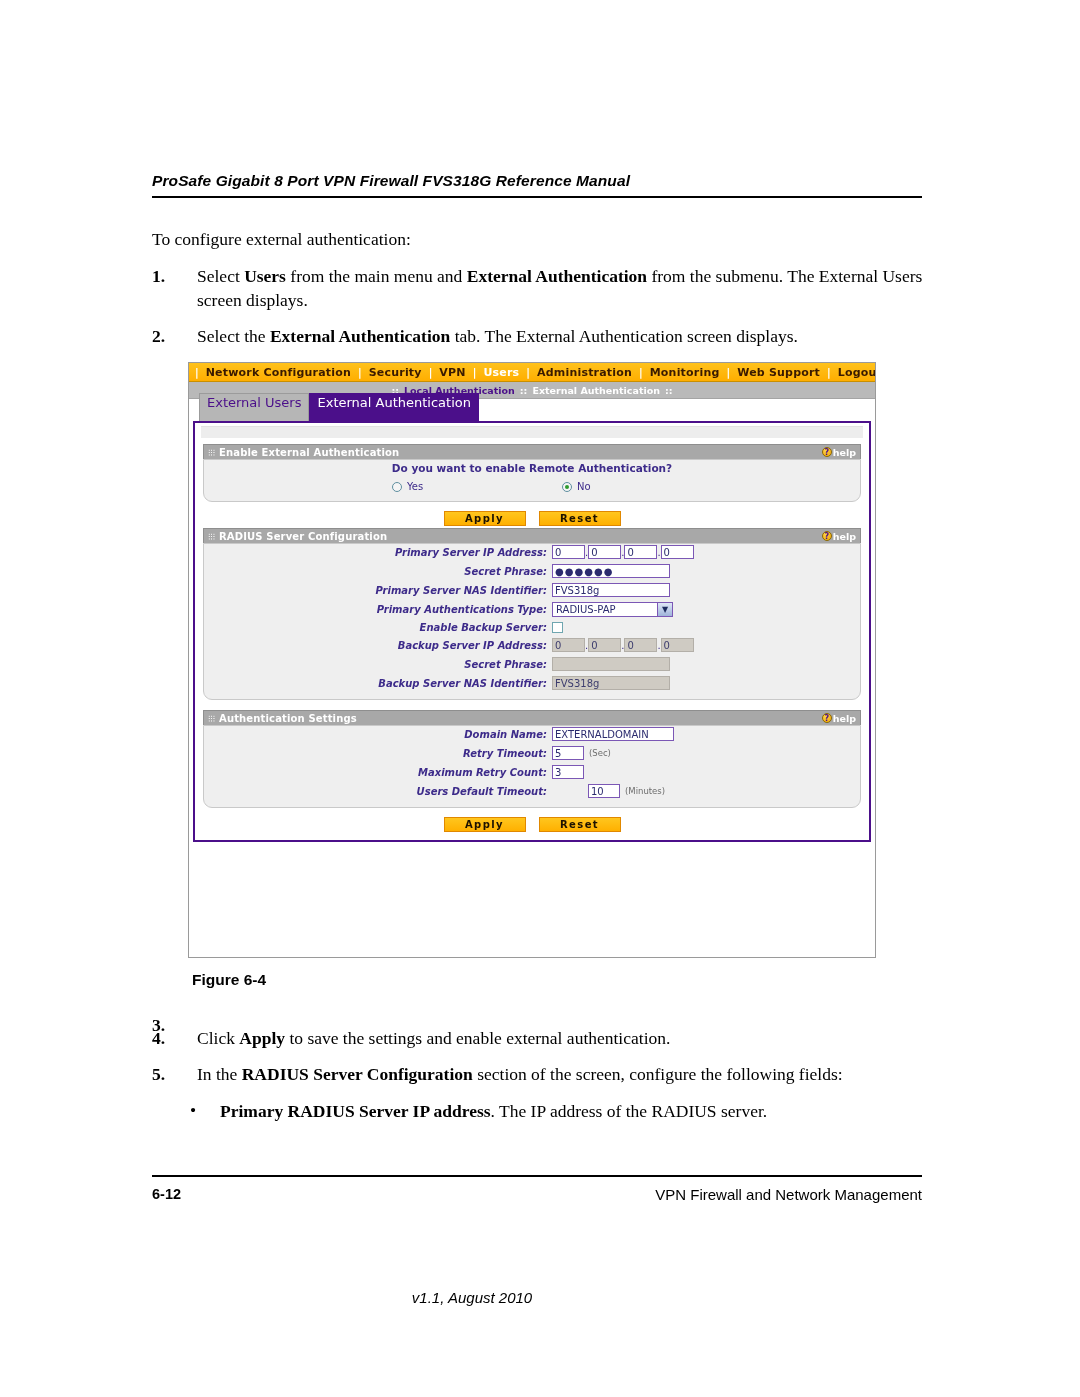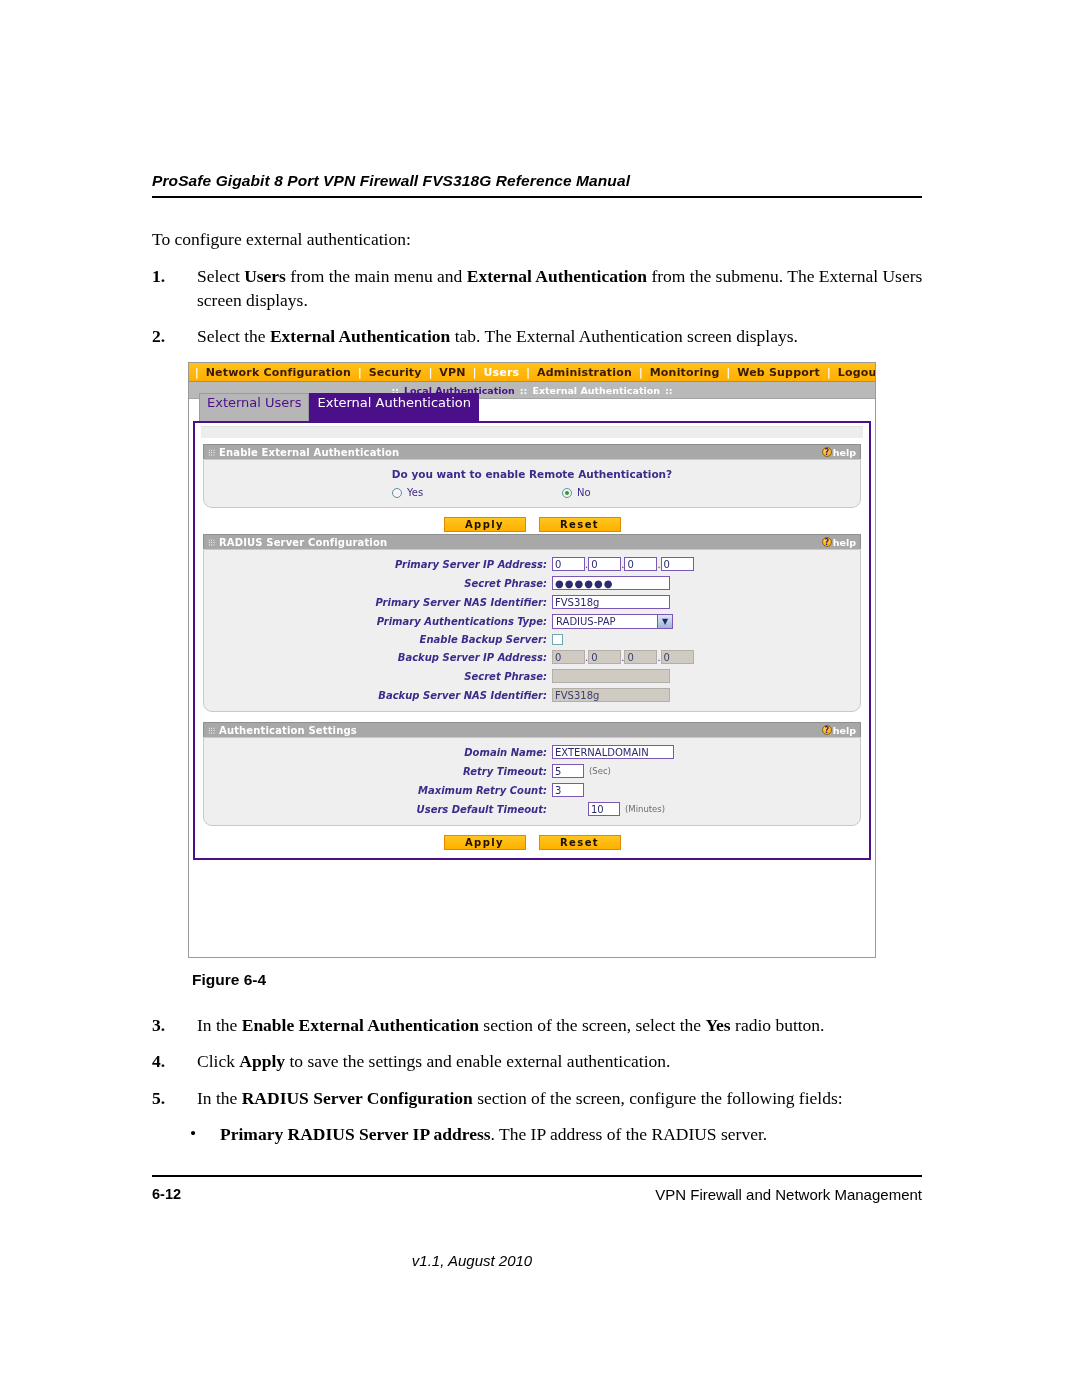--- a/index.html
+++ b/index.html
@@ -121,21 +121,21 @@
     left: 152px;
     top: 1186px;
     width: 770px;
     text-align: right;
     font-family: "Liberation Sans", sans-serif;
     font-size: 15px;
   }
   .foot-ver {
     position: absolute;
     left: 0px;
-    top: 1252px;
+    top: 1289px;
     width: 944px;
     text-align: center;
     font-family: "Liberation Sans", sans-serif;
     font-style: italic;
     font-size: 15px;
   }
 
   
   .shot {
     position: absolute;
@@ -291,21 +291,21 @@
   }
   .help-txt {
     font-size: 9.5px;
     font-weight: bold;
     color: #ffffff;
   }
   .sec-body {
     background: #efefef;
     border: 1px solid #c9c9c9;
     border-radius: 0 0 9px 9px;
-    padding: 7px 0 9px 0;
+    padding: 1px 0 9px 0;
   }
 
   
   .frow {
     display: flex;
     align-items: center;
     margin: 0 0 5px 0;
   }
   .flabel {
     width: 348px;
@@ -685,21 +685,20 @@
       </div>
 
     </div>
   </div>
 
   <div class="figcaption">Figure 6-4</div>
 
   <div class="prose-bottom">
     <div class="numitem">
       <span class="num">3.</span>
-      <span>In the <b>Enable External Authentication</b> section of the screen, select the <b>Yes</b> radio button.</span>
     </div>
     <div class="numitem">
       <span class="num">4.</span>
       <span>Click <b>Apply</b> to save the settings and enable external authentication.</span>
     </div>
     <div class="numitem">
       <span class="num">5.</span>
       <span>In the <b>RADIUS Server Configuration</b> section of the screen, configure the following fields:</span>
     </div>
     <div class="bullitem">

